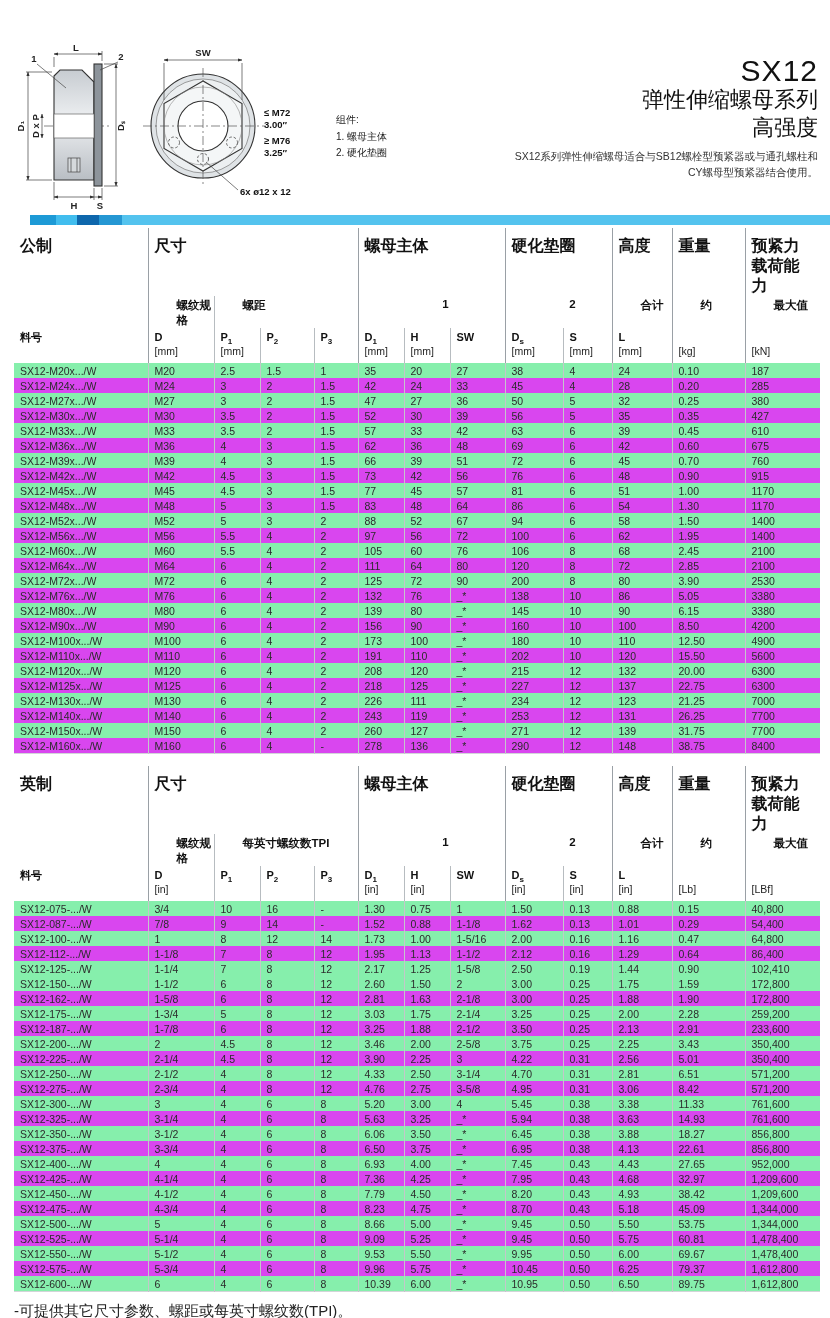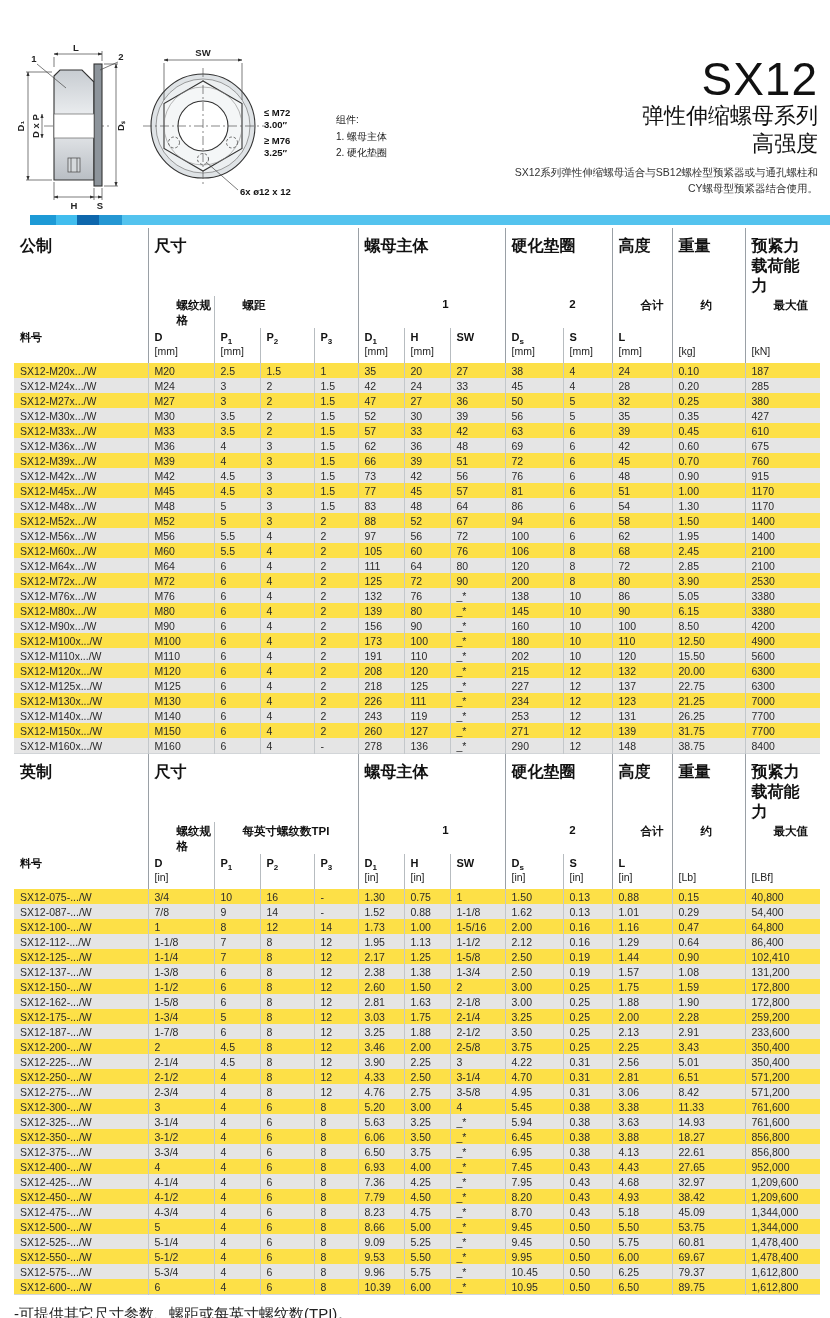--- a/index.html
+++ b/index.html
@@ -7,61 +7,61 @@
   body {
     width:830px; height:1318px; position:relative; overflow:hidden;
     font-family:"Liberation Sans", sans-serif; color:#1a1a1a;
   }
 
   
   .page-header { position:relative; height:215px; }
   .drawing-svg { position:absolute; left:8px; top:40px; width:330px; height:172px; }
   .legend { position:absolute; left:336px; top:112px; font-size:10px; line-height:1.65; color:#222; }
   .title-block { position:absolute; right:12px; top:56px; text-align:right; }
-  .title-main { font-size:46px; font-weight:300; line-height:1.0; letter-spacing:1px; color:#111; }
+  .title-main { font-size:30px; font-weight:300; line-height:1.0; letter-spacing:1px; color:#111; }
   .title-sub { font-size:22px; font-weight:300; line-height:1.28; color:#111; }
   .title-desc { margin-top:7px; font-size:10.5px; line-height:1.5; color:#333; }
 
   
   .color-bar { display:flex; height:10px; width:830px; }
   .color-bar .seg0 { width:30px; }
   .color-bar .seg1 { width:26px; }
   .color-bar .seg2 { width:21px; }
   .color-bar .seg3 { width:22px; }
   .color-bar .seg4 { width:23px; }
   .color-bar .seg5 { flex:1; }
 
   
   .spec-table {
     width:806px; margin-left:14px; border-collapse:collapse; table-layout:fixed;
     border-bottom:1px solid #d2d5d8;
   }
   .spec-table.metric { margin-top:3px; }
-  .spec-table.imperial { margin-top:0; }
+  .spec-table.imperial { margin-top:12px; }
 
   .spec-table th { text-align:left; font-weight:bold; vertical-align:top; padding-left:6px; color:#111; }
   tr.h1 th { font-size:16px; padding-top:8px; height:30px; }
   tr.h2 th { font-size:11.5px; padding-top:2px; height:21px;padding-left:28px; }
   tr.h3 th { font-size:11px; padding-top:3px; height:35px; padding-bottom:3px; }
   th.w-wrap { padding-right:16px; line-height:1.25; padding-top:6px; }
   th.center { text-align:center; padding-left:0; }
   .hname { display:block; height:13px; line-height:13px; }
   .hname sub { font-size:8px; }
   .hunit { display:block; font-weight:normal; font-size:10.5px; color:#222; margin-top:1px; }
 
   .b-major { border-left:1px solid #9aa0a6; }
   .b-minor { border-left:1px solid #b7bcc0; }
 
   .spec-table td {
     font-size:10.5px; color:#2b2b2b; line-height:12px;
     padding:2px 2px 1px 6px; white-space:nowrap; overflow:hidden;
   }
   .spec-table td:not(:first-child) { border-left:1px solid #c3c7ca; }
-  .spec-table tbody tr.even { background:#e5e5e5; }
-  .spec-table tbody tr.odd  { background:#fde047; }
+  .spec-table tbody tr.even { background:#d946ef; }
+  .spec-table tbody tr.odd  { background:#86efac; }
 
   
   col.c0{width:134px} col.c1{width:66px} col.c2{width:46px} col.c3{width:54px}
   col.c4{width:44px} col.c5{width:46px} col.c6{width:46px} col.c7{width:55px}
   col.c8{width:58px} col.c9{width:49px} col.c10{width:60px} col.c11{width:73px}
   col.c12{width:75px}
 
   
   .footnotes { margin:8px 0 0 14px; font-size:15px; line-height:1.4; color:#222; }
 
@@ -829,35 +829,20 @@
         <td>12</td>
         <td>2.17</td>
         <td>1.25</td>
         <td>1-5/8</td>
         <td>2.50</td>
         <td>0.19</td>
         <td>1.44</td>
         <td>0.90</td>
         <td>102,410</td>
       </tr>
-      <tr class="even">
-        <td>SX12-137-.../W</td>
-        <td>1-3/8</td>
-        <td>6</td>
-        <td>8</td>
-        <td>12</td>
-        <td>2.38</td>
-        <td>1.38</td>
-        <td>1-3/4</td>
-        <td>2.50</td>
-        <td>0.19</td>
-        <td>1.57</td>
-        <td>1.08</td>
-        <td>131,200</td>
-      </tr>
       <tr class="odd">
         <td>SX12-150-.../W</td>
         <td>1-1/2</td>
         <td>6</td>
         <td>8</td>
         <td>12</td>
         <td>2.60</td>
         <td>1.50</td>
         <td>2</td>
         <td>3.00</td>

